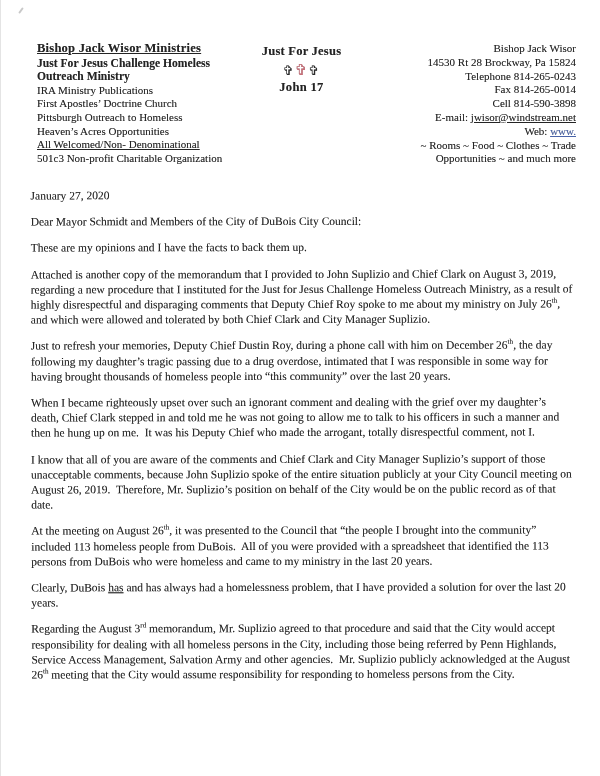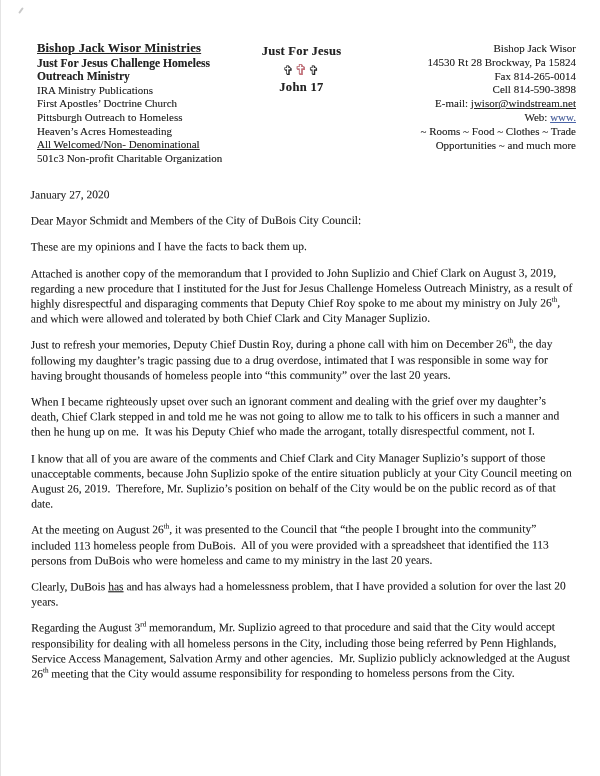--- a/index.html
+++ b/index.html
@@ -56,36 +56,37 @@
 <div class="page">
   <div class="speck"></div>
 
   <header class="letterhead">
     <div class="lh-left">
       <div class="lh-title">Bishop Jack Wisor Ministries</div>
       <div class="lh-bold">Just For Jesus Challenge Homeless Outreach Ministry</div>
       <div>IRA Ministry Publications</div>
       <div>First Apostles’ Doctrine Church</div>
       <div>Pittsburgh Outreach to Homeless</div>
-      <div>Heaven’s Acres Homesteading</div>
+      <div>Heaven’s Acres Opportunities</div>
       <div class="lh-underline">All Welcomed/Non- Denominational</div>
       <div>501c3 Non-profit Charitable Organization</div>
     </div>
 
     <div class="lh-center">
       <div class="lh-center-title">Just For Jesus</div>
       <div class="crosses">
         <span class="cross">✞</span><span class="cross red">✞</span><span class="cross">✞</span>
       </div>
       <div class="lh-verse">John 17</div>
     </div>
 
     <div class="lh-right">
       <div>Bishop Jack Wisor</div>
       <div>14530 Rt 28 Brockway, Pa 15824</div>
+      <div>Telephone 814-265-0243</div>
       <div>Fax 814-265-0014</div>
       <div>Cell 814-590-3898</div>
       <div>
         <span>E-mail: </span><span class="u-black">jwisor@windstream.net</span>
       </div>
       <div>
         <span>Web: </span><span class="link-blue">www.</span>
       </div>
       <div>~ Rooms ~ Food ~ Clothes ~ Trade</div>
       <div>Opportunities ~ and much more</div>

